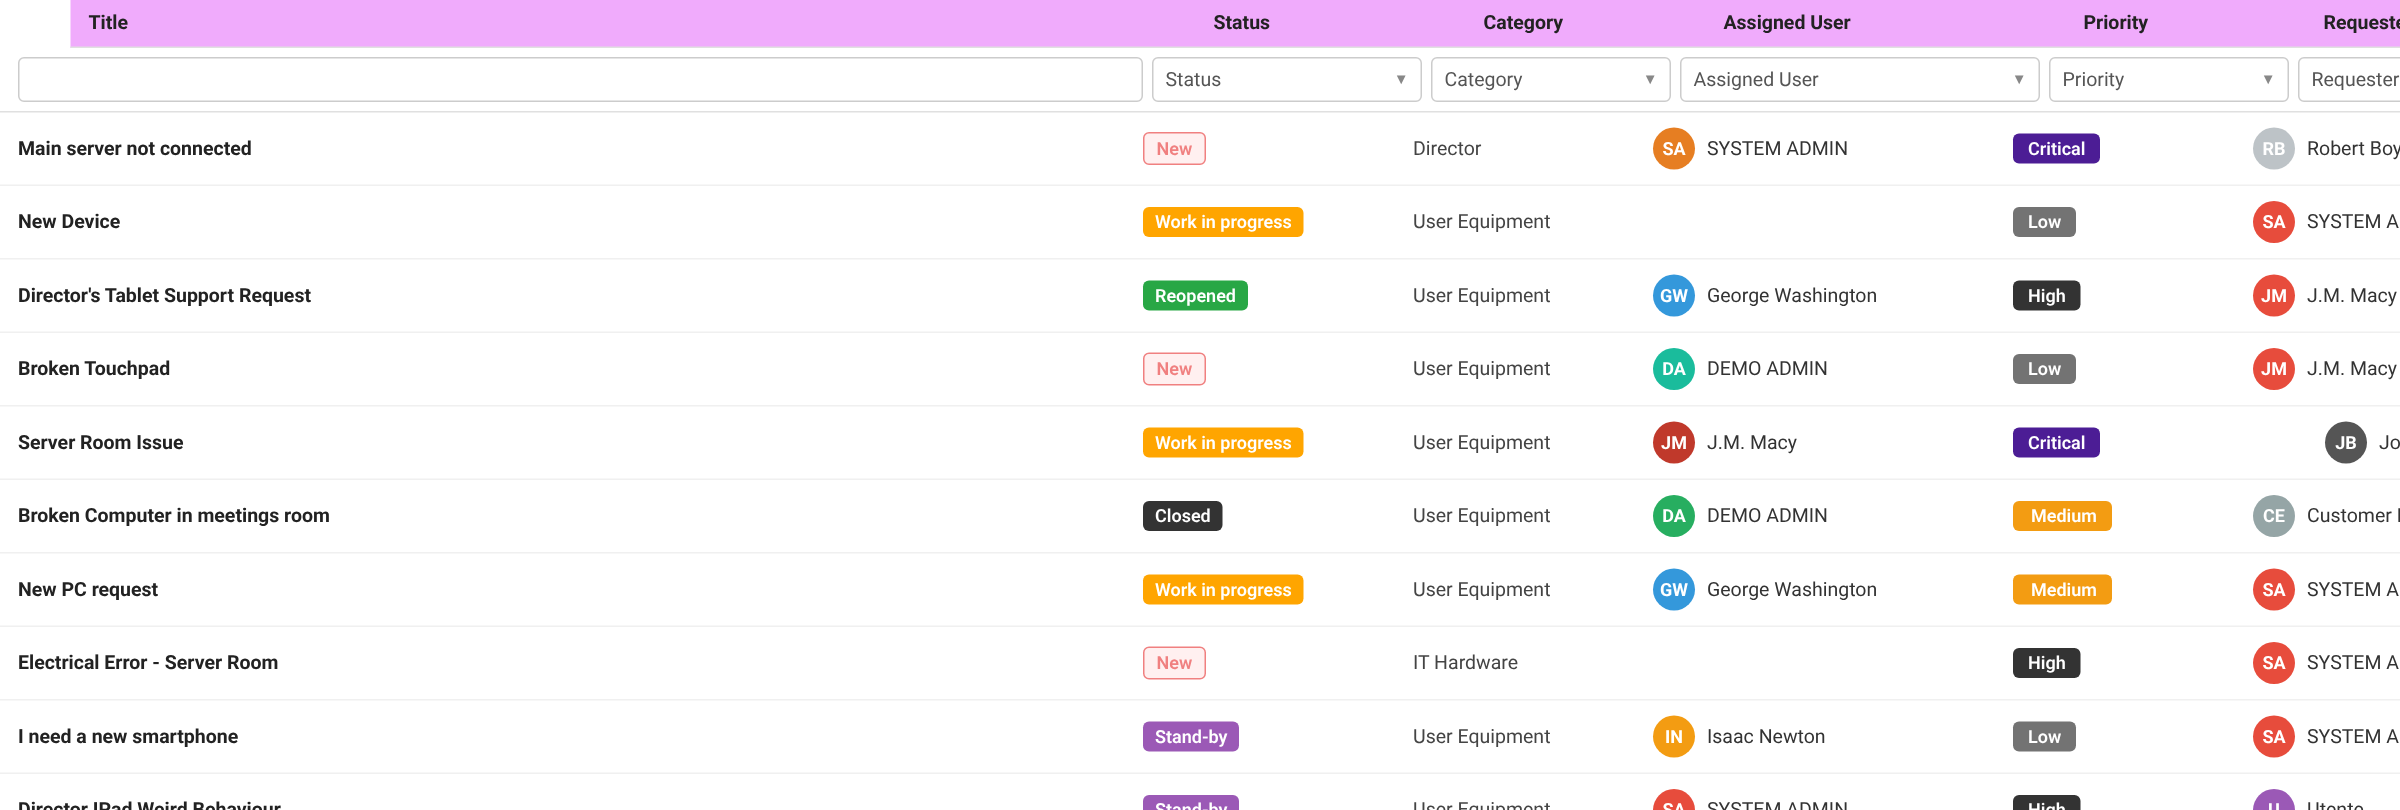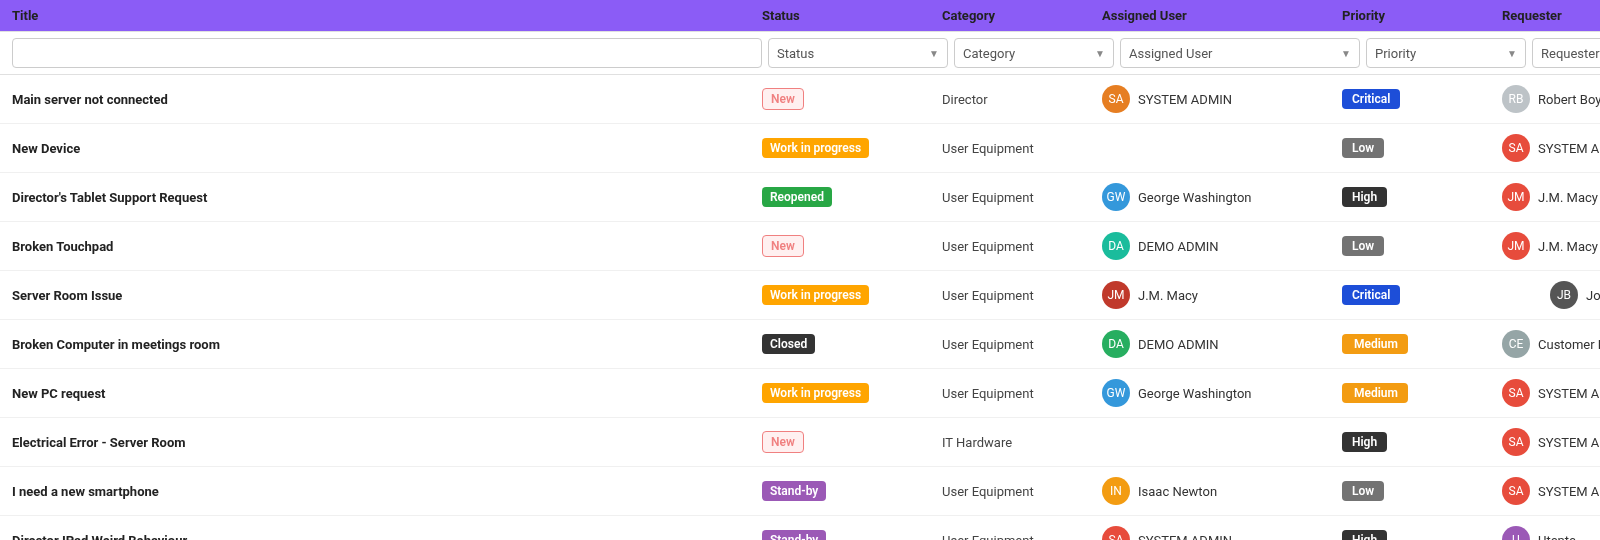--- a/index.html
+++ b/index.html
@@ -11,21 +11,22 @@
     }
     .table-container {
       width: 1600px;
       overflow: hidden;
     }
     .table-header {
       display: grid;
       grid-template-columns: 750px 180px 160px 240px 160px 1fr;
       padding: 8px 12px;
       border-bottom: 1px solid #e0e0e0;
-      background: #8b5cf6;
+      background: #f0abfc;
+      margin-left: 47px;
     }
     .col-header {
       font-weight: 700;
       font-size: 13px;
       color: #222;
       display: flex;
       align-items: center;
     }
     .filter-row {
       display: grid;
@@ -88,38 +89,38 @@
     .status-standby { background: #9b59b6; color: #fff; }
     .priority-badge {
       display: inline-flex;
       align-items: center;
       padding: 3px 10px;
       border-radius: 4px;
       font-size: 12px;
       font-weight: 600;
       color: #fff;
     }
-    .priority-critical { background: #1d4ed8; }
+    .priority-critical { background: #4c1d95; }
     .priority-high { background: #333; color: #fff; }
     .priority-medium { background: #f39c12; padding-left: 12px; }
     .priority-low { background: #737373; }
     .assigned-user {
       display: flex;
       align-items: center;
       gap: 8px;
     }
     .avatar {
       width: 28px;
       height: 28px;
       border-radius: 50%;
       display: flex;
       align-items: center;
       justify-content: center;
       font-size: 12px;
-      font-weight: 400;
+      font-weight: 700;
       color: #fff;
       flex-shrink: 0;
       overflow: hidden;
     }
     .requester-cell {
       display: flex;
       align-items: center;
       gap: 8px;
     }
     .requester-name {

